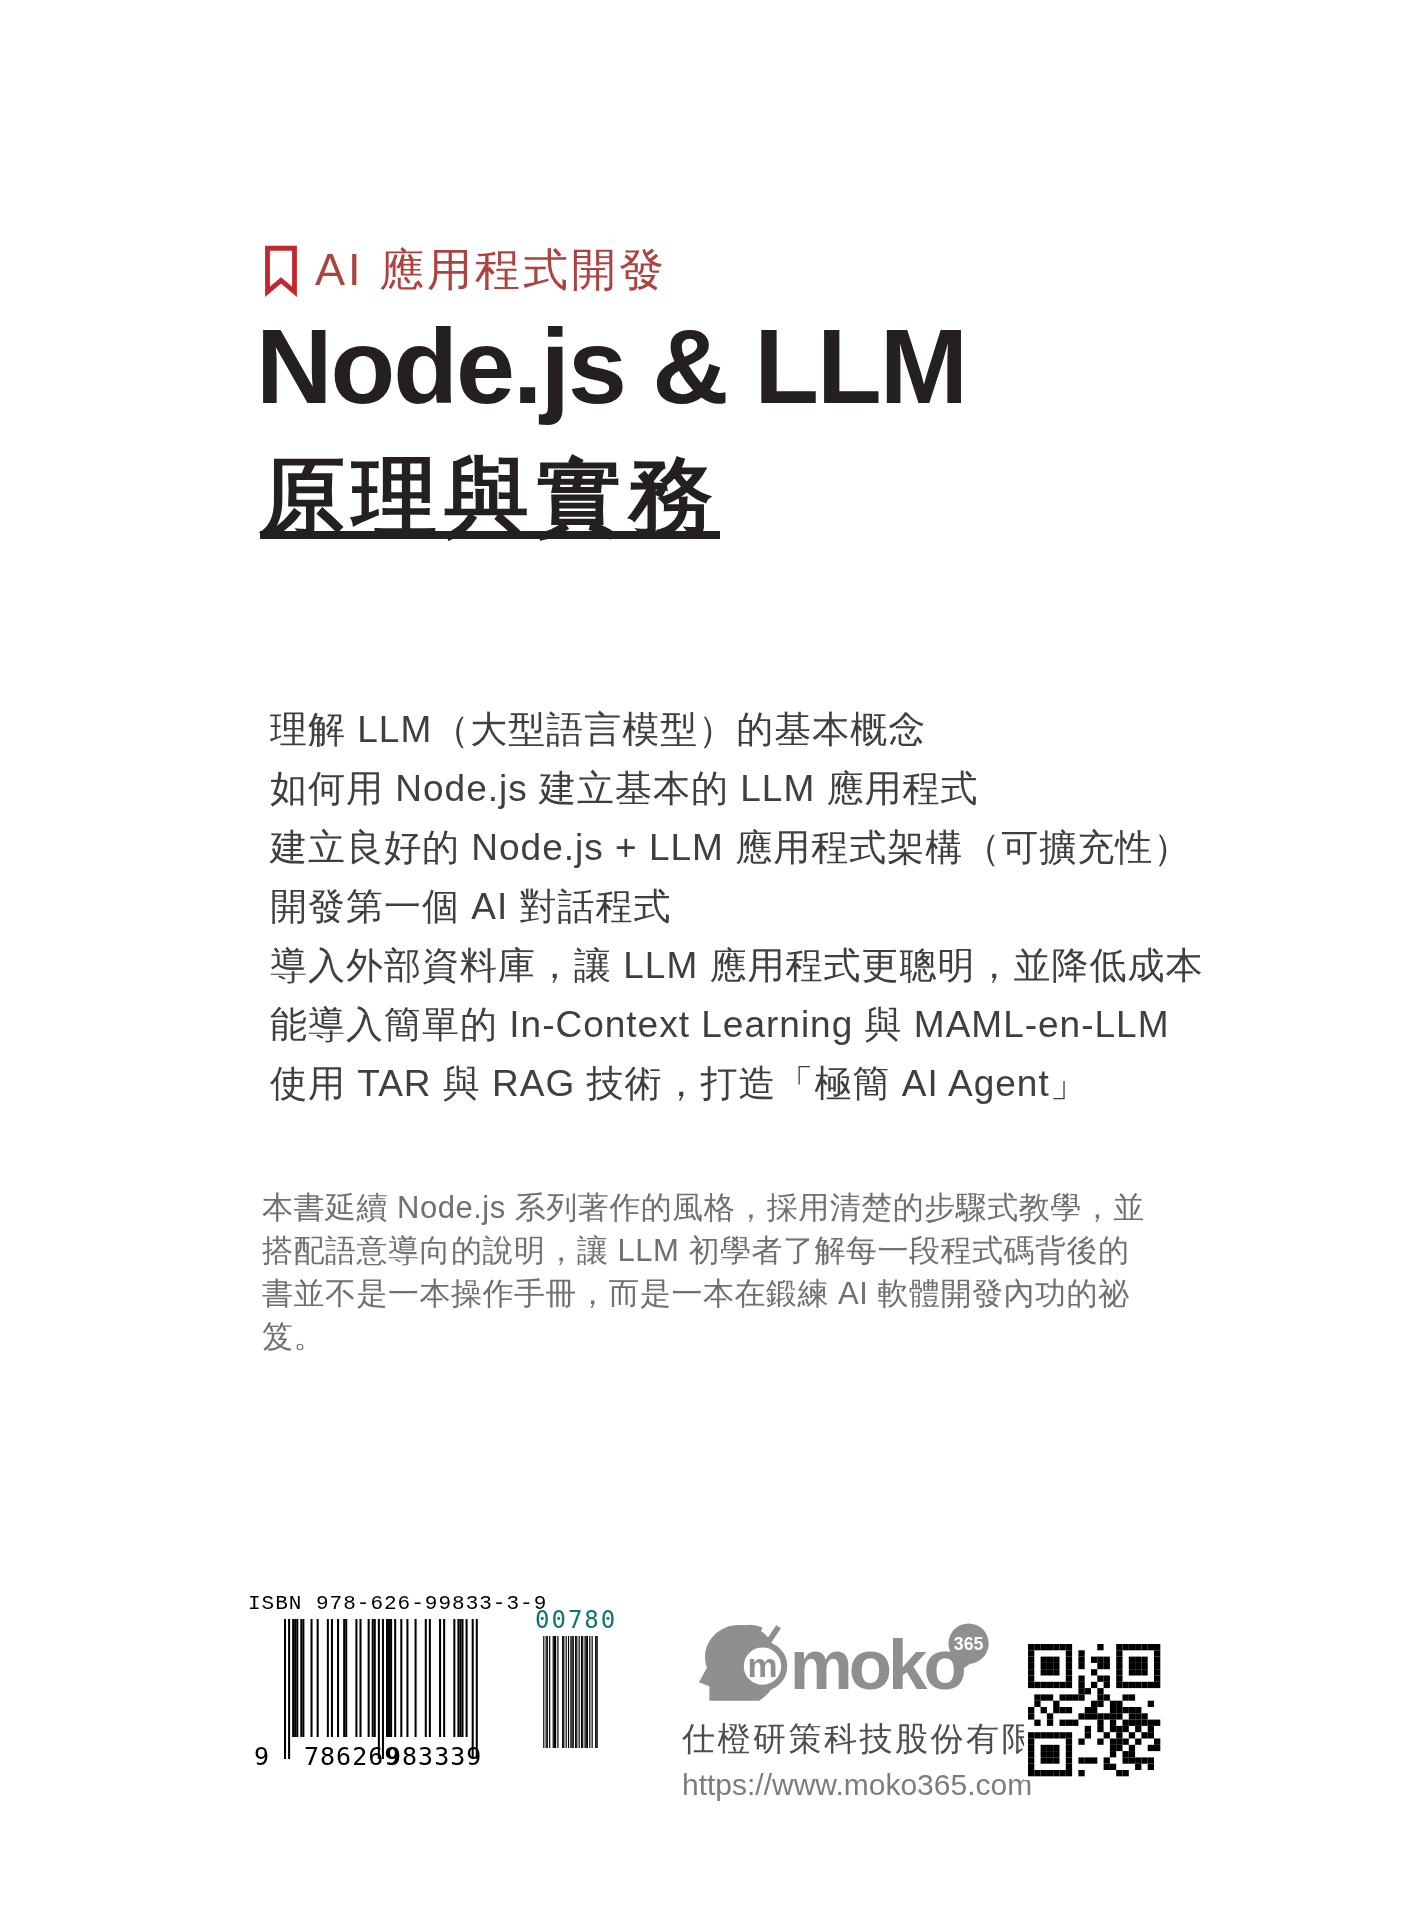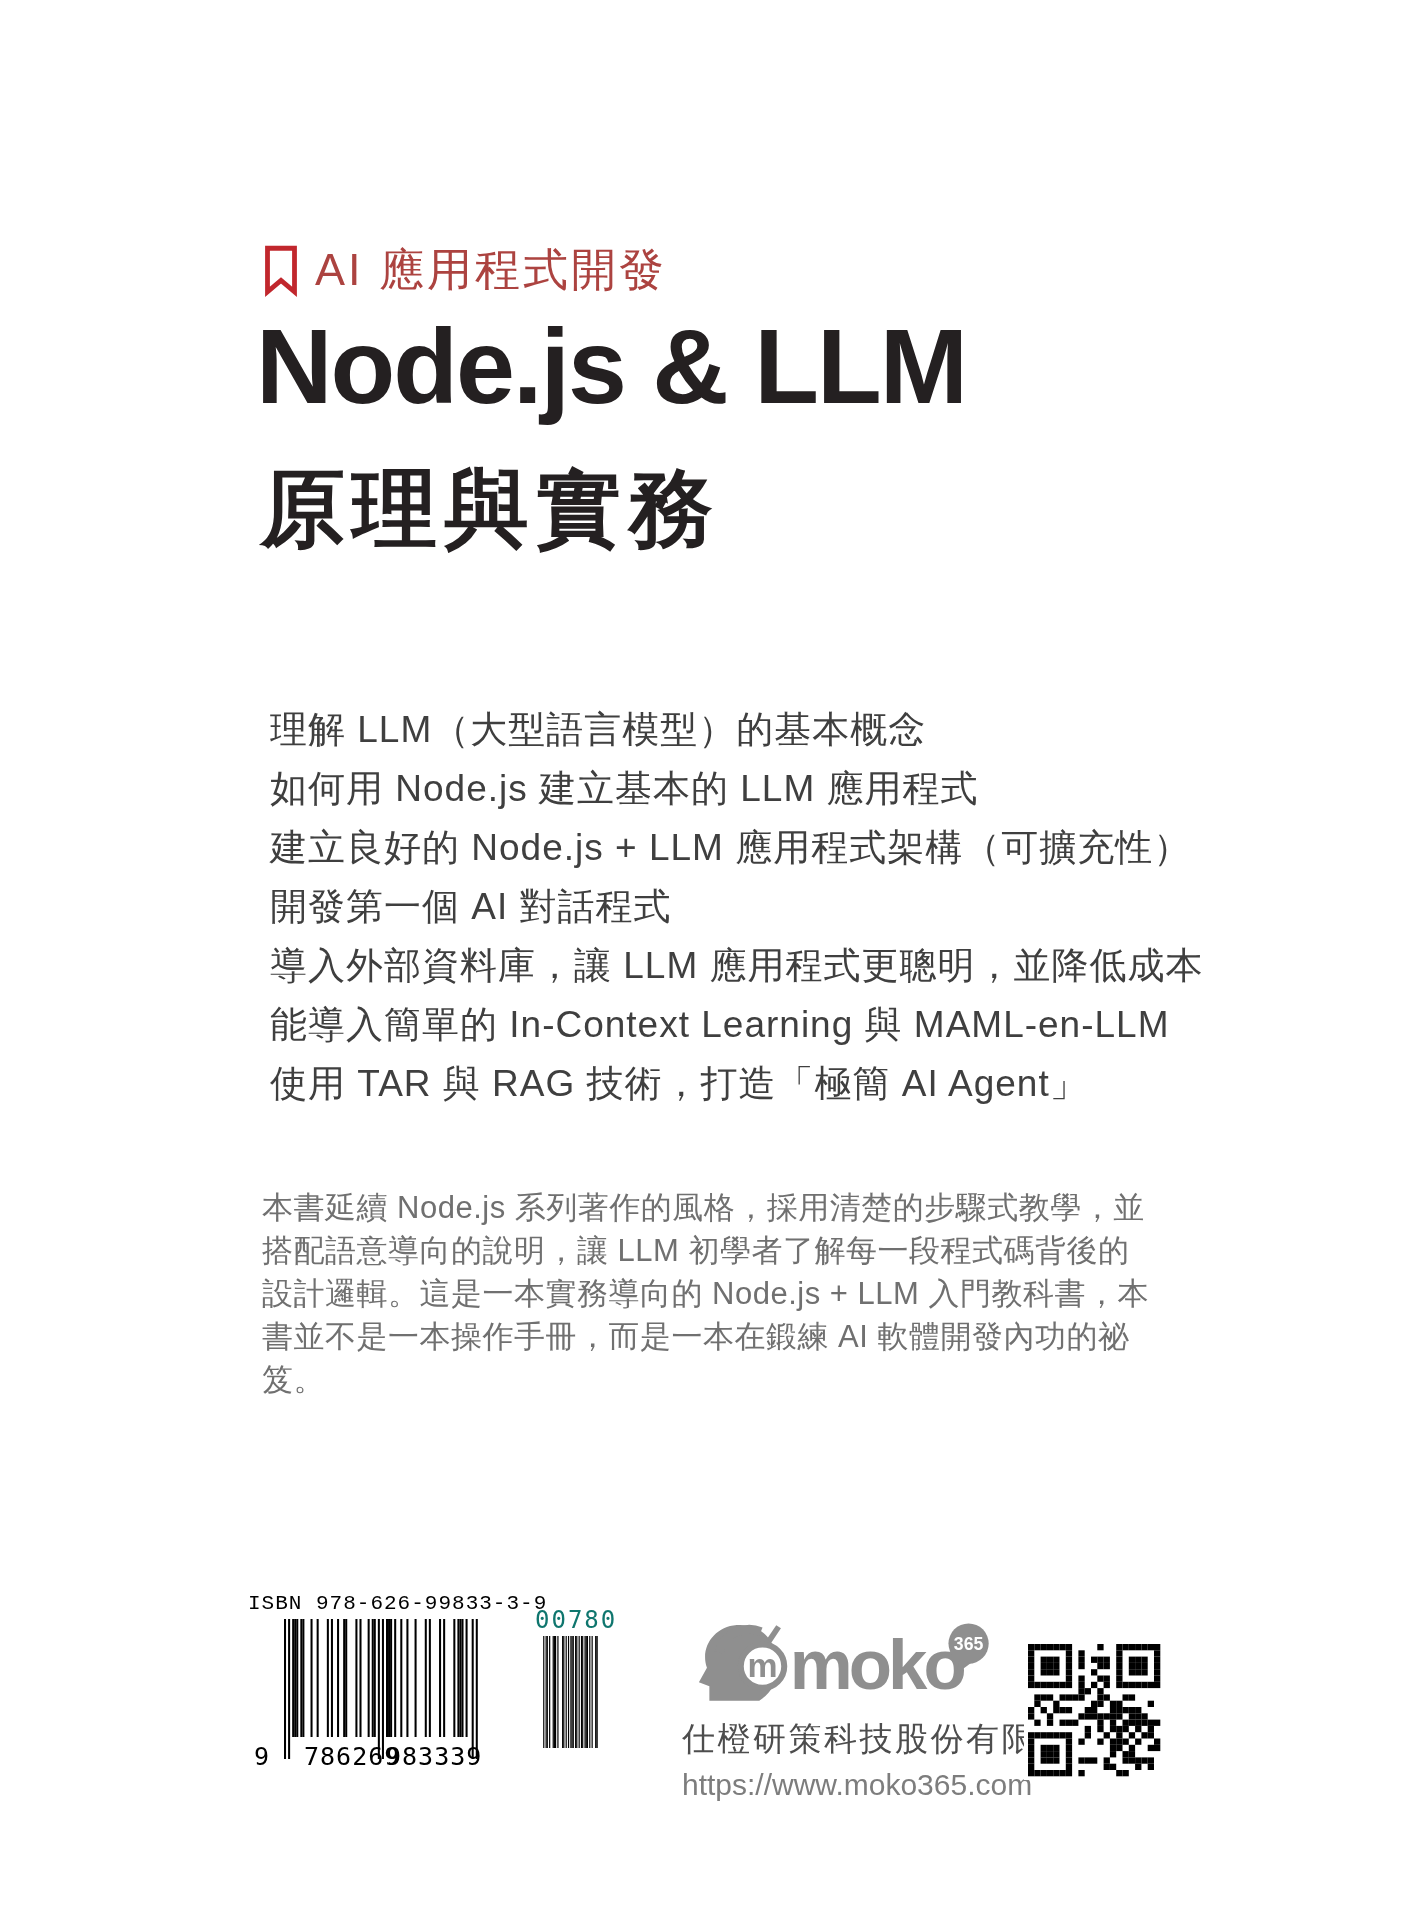--- a/index.html
+++ b/index.html
@@ -16,21 +16,21 @@
     font-family:"Liberation Sans",sans-serif;
   }
   .abs{position:absolute;}
 
   
   .tag{left:263px;top:243px;display:flex;align-items:center;gap:16px;}
   .tag-label{font-size:45px;line-height:54px;color:#ac4340;letter-spacing:3px;white-space:nowrap;}
 
   
   .title{left:256px;top:306px;font-size:106px;font-weight:700;color:var(--ink);letter-spacing:-2px;line-height:1.15;white-space:nowrap;}
-  .subtitle{left:260px;top:458px;font-size:85px;font-weight:700;color:var(--ink);letter-spacing:7px;line-height:1.2;white-space:nowrap;}
+  .subtitle{left:260px;top:446px;font-size:85px;font-weight:700;color:var(--ink);letter-spacing:7px;line-height:1.2;white-space:nowrap;text-decoration:underline;}
 
   
   .features{left:270px;top:700px;}
   .feature{font-size:37px;line-height:59px;color:var(--list);letter-spacing:1px;white-space:nowrap;}
 
   
   .description{left:262px;top:1186px;}
   .desc-line{font-size:31px;line-height:43px;color:var(--para);letter-spacing:0.5px;white-space:nowrap;}
 
   
@@ -73,21 +73,20 @@
   <div class="feature">建立良好的 Node.js + LLM 應用程式架構（可擴充性）</div>
   <div class="feature">開發第一個 AI 對話程式</div>
   <div class="feature">導入外部資料庫，讓 LLM 應用程式更聰明，並降低成本</div>
   <div class="feature">能導入簡單的 In-Context Learning 與 MAML-en-LLM</div>
   <div class="feature">使用 TAR 與 RAG 技術，打造「極簡 AI Agent」</div>
 </div>
 
 <div class="abs description">
   <div class="desc-line">本書延續 Node.js 系列著作的風格，採用清楚的步驟式教學，並</div>
   <div class="desc-line">搭配語意導向的說明，讓 LLM 初學者了解每一段程式碼背後的</div>
-  <div class="desc-line">設計邏輯。這是一本實務導向的 Node.js + LLM 入門教科書，本</div>
   <div class="desc-line">書並不是一本操作手冊，而是一本在鍛練 AI 軟體開發內功的祕</div>
   <div class="desc-line">笈。</div>
 </div>
 
 <div class="abs ean">
   <div class="isbn-text">ISBN 978-626-99833-3-9</div>
   <svg id="ean-main" class="ean-main" width="194" height="142">
       <rect x="0.00" y="0" width="2.04" height="140" fill="#000"></rect>
       <rect x="4.08" y="0" width="2.04" height="140" fill="#000"></rect>
       <rect x="8.16" y="0" width="2.04" height="118" fill="#000"></rect>

